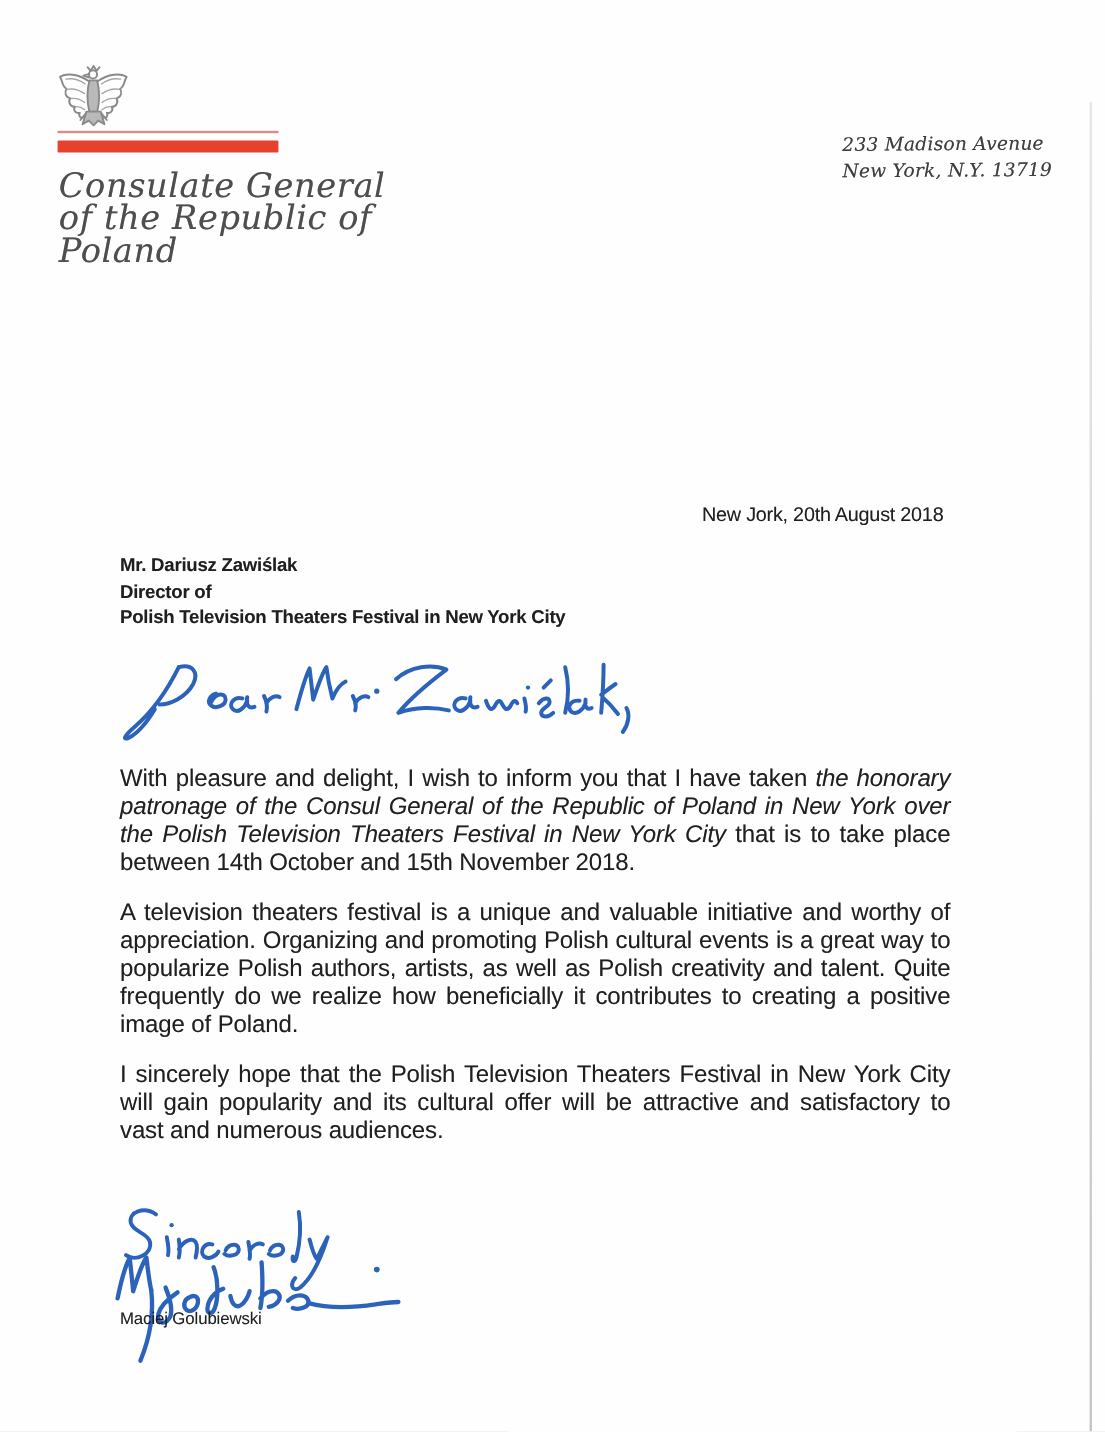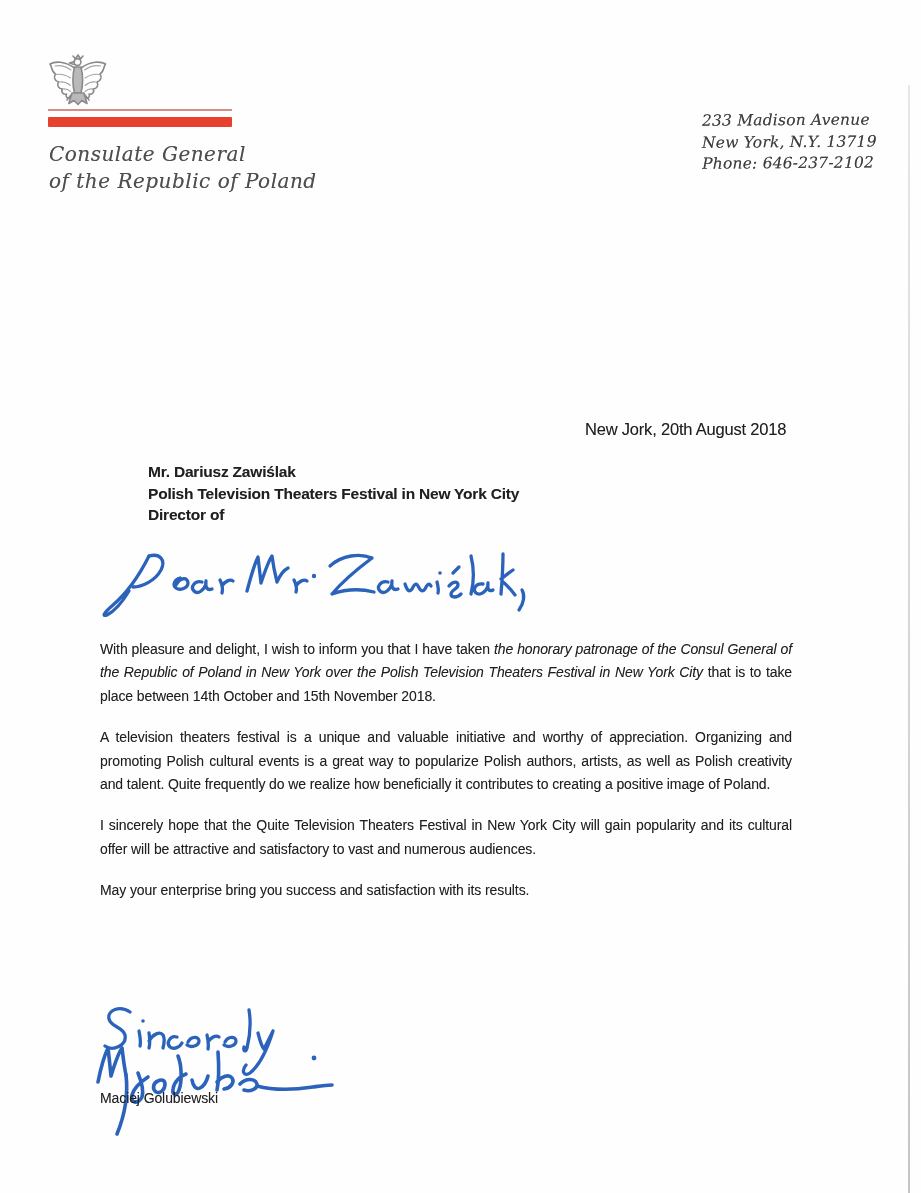--- a/index.html
+++ b/index.html
@@ -26,21 +26,21 @@
     background:linear-gradient(to bottom, rgba(160,160,160,.25), rgba(150,150,150,.55));
   }
   
   .emblem{position:absolute;left:47px;top:50px;width:60px;height:58px;}
   .flag{position:absolute;left:48px;top:109px;width:184px;height:21px;}
   .flag .white-stripe{height:3px;border-top:2px solid var(--flag-border);}
   .flag .red-stripe{margin-top:5px;height:10px;background:var(--flag-red);border-radius:1px;}
   .org-name{
     position:absolute;left:49px;top:141px;width:320px;
     font-family:"DejaVu Serif", serif;font-style:italic;
-    font-size:20px;line-height:27px;color:var(--script);
+    font-size:28px;line-height:27px;color:var(--script);
     letter-spacing:.5px;
     text-shadow:0 0 .5px rgba(80,80,80,.5);
   }
   .address-block{
     position:absolute;left:702px;top:110px;width:210px;
     font-family:"DejaVu Serif", serif;font-style:italic;
     font-size:15.5px;line-height:21.5px;color:#3e3e3e;
     letter-spacing:.2px;
     text-shadow:0 0 .5px rgba(60,60,60,.55);
     transform:rotate(-.4deg);
@@ -49,25 +49,24 @@
   .date-line{
     position:absolute;left:585px;top:420px;width:215px;
     font-size:16.5px;letter-spacing:-.2px;
     text-shadow:0 0 .4px rgba(0,0,0,.35);
   }
   .recipient{
     position:absolute;left:100px;top:461px;width:480px;
     font-size:15.5px;font-weight:700;line-height:21.7px;
     letter-spacing:-.2px;
     text-shadow:0 0 .4px rgba(0,0,0,.3);
-    margin-left:48px;
   }
   .body-copy{
     position:absolute;left:100px;top:638px;width:692px;
-    font-size:14px;line-height:23.4px;letter-spacing:-.1px;
+    font-size:20px;line-height:23.4px;letter-spacing:-.1px;
     text-align:justify;
     text-shadow:0 0 .4px rgba(0,0,0,.3);
   }
   .body-copy p{margin-bottom:18px;}
   .body-copy .em{font-style:italic;}
   .signoff-typed{
     position:absolute;left:100px;top:1086px;width:300px;
     font-size:14px;line-height:25px;letter-spacing:-.1px;
     text-shadow:0 0 .4px rgba(0,0,0,.3);
   }
@@ -110,29 +109,28 @@
   </div>
 
   <div class="org-name">
     <div>Consulate General</div>
     <div>of the Republic of Poland</div>
   </div>
 
   <div class="address-block">
     <div>233 Madison Avenue</div>
     <div>New York, N.Y. 13719</div>
-    <div>Phone: 646-237-2102</div>
   </div>
 
   <div class="date-line">New Jork, 20th August 2018</div>
 
   <div class="recipient">
     <div>Mr. Dariusz Zawiślak</div>
+    <div>Director of</div>
     <div>Polish Television Theaters Festival in New York City</div>
-    <div>Director of</div>
   </div>
 
   <svg class="hand hand-greeting" width="435" height="78" viewBox="0 0 435 78" role="img" aria-label="Dear Mr. Zawiślak,">
     <path d="M57,10 C49,26 36,46 21,59 C13,66 9,71 15,69 C23,65 31,55 37,45"></path>
     <path d="M57,10 C68,7 74,14 69,24 C63,35 50,41 41,41"></path>
     <path d="M84,39 C88,31 96,31 96,37 C96,42 88,45 84,42 C80,39 83,33 88,32"></path>
     <path d="M110,36 C103,34 98,41 102,45 C106,49 112,44 114,38 M114,35 C113,41 115,45 120,43"></path>
     <path d="M128,34 C130,38 131,43 130,47 M130,40 C133,35 138,33 141,35"></path>
     <path d="M155,45 C159,30 163,17 166,11 C167,19 168,29 169,37 M169,37 C173,25 177,14 180,10 C181,18 183,28 185,36 M185,36 C188,29 192,24 196,22"></path>
     <path d="M202,34 C204,38 205,43 204,46 M204,40 C207,35 212,33 215,35"></path>
@@ -145,22 +143,21 @@
     <path d="M357,40 C361,35 366,35 366,39 C366,43 359,44 359,48 C359,52 365,52 369,48 M361,27 L367,21"></path>
     <path d="M379,10 C382,22 382,36 379,48"></path>
     <path d="M391,38 C384,37 380,43 384,47 C388,50 394,46 396,40 M396,37 C395,43 397,46 401,44"></path>
     <path d="M411,8 C411,22 410,36 409,48 M409,33 C414,29 418,26 421,24 M410,35 C416,40 420,45 423,49"></path>
     <path d="M430,44 C433,49 432,57 427,64"></path>
   </svg>
 
   <div class="body-copy">
     <p><span>With pleasure and delight, I wish to inform you that I have taken </span><span class="em">the honorary patronage of the Consul General of the Republic of Poland in New York over the Polish Television Theaters Festival in New York City</span><span> that is to take place between 14th October and 15th November 2018.</span></p>
     <p>A television theaters festival is a unique and valuable initiative and worthy of appreciation. Organizing and promoting Polish cultural events is a great way to popularize Polish authors, artists, as well as Polish creativity and talent. Quite frequently do we realize how beneficially it contributes to creating a positive image of Poland.</p>
-    <p>I sincerely hope that the Quite Television Theaters Festival in New York City will gain popularity and its cultural offer will be attractive and satisfactory to vast and numerous audiences.</p>
-    <p>May your enterprise bring you success and satisfaction with its results.</p>
+    <p>I sincerely hope that the Polish Television Theaters Festival in New York City will gain popularity and its cultural offer will be attractive and satisfactory to vast and numerous audiences.</p>
   </div>
 
   <svg class="hand hand-sincerely" width="185" height="78" viewBox="0 0 185 78" role="img" aria-label="Sincerely">
     <path d="M32,10 C22,3 9,8 11,17 C13,25 25,25 27,33 C29,43 15,50 7,44"></path>
     <path d="M41,29 C42,34 43,40 42,44"></path>
     <circle cx="45" cy="19" r="1.8"></circle>
     <path d="M51,31 C52,37 52,42 51,46 M51,39 C55,32 62,29 65,33 C67,36 66,42 65,46"></path>
     <path d="M79,35 C72,33 68,41 72,45 C76,48 82,45 84,41"></path>
     <path d="M90,40 C93,34 101,34 101,39 C101,44 93,46 89,43"></path>
     <path d="M109,33 C110,38 111,43 110,47 M110,40 C113,35 118,33 121,35"></path>

